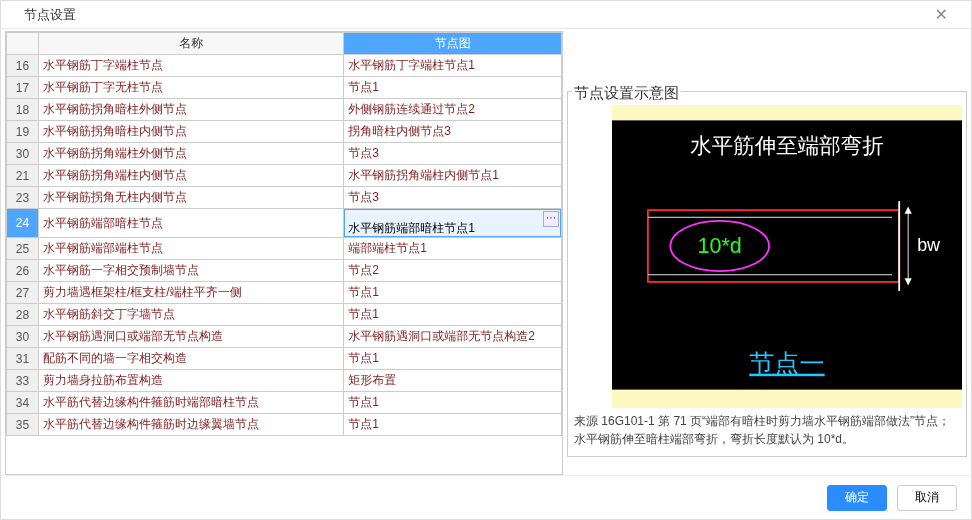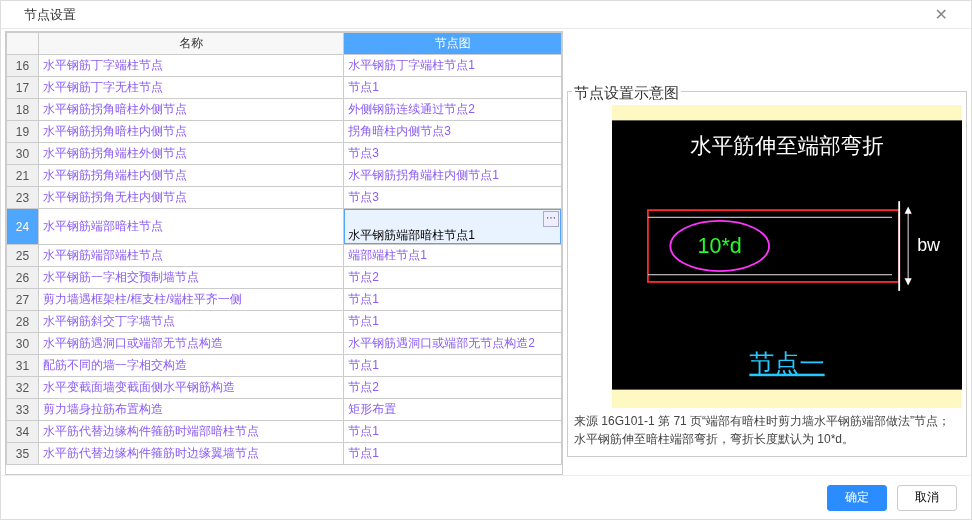--- a/index.html
+++ b/index.html
@@ -10,23 +10,23 @@
 .close-x { font-size: 16px; color: #888; cursor: pointer; }
 .body { flex: 1; display: flex; overflow: hidden; padding: 2px 4px 0 4px; gap: 4px; }
 .left { flex: 1; display: flex; flex-direction: column; overflow: hidden; }
 .table-wrap { flex: 1; overflow: auto; border: 1px solid #ccc; }
 table { border-collapse: collapse; width: 100%; table-layout: fixed; }
 th, td { border: 1px solid #ccc; padding: 2px 4px; height: 20px; font-weight: normal; text-align: left; white-space: nowrap; overflow: hidden; }
 th { background: #f7f7f7; text-align: center; }
 th.selcol { background: #4ea6ff; color: #fff; }
 .rownum { background: #f0f0f0; text-align: center; color: #555; width: 28px; }
 .rownum.sel { background: #4ea6ff; color: #fff; }
-td.link { color: #8b5cf6; }
+td.link { color: #7f1d1d; }
 td.editcell { padding: 0; position: relative; }
-.cell-input { width: 100%; height: 100%; border: 1px solid #4ea6ff; padding: 18px 18px 1px 3px; font-size: 12px; background: #e9f3ff; }
+.cell-input { width: 100%; height: 100%; border: 1px solid #4ea6ff; padding: 11px 18px 1px 3px; font-size: 12px; background: #e9f3ff; }
 .cell-btn { position: absolute; right: 2px; top: 2px; width: 16px; height: 16px; border: 1px solid #aac; background: #eef; font-size: 10px; line-height: 12px; text-align: center; cursor: pointer; }
 .right { width: 400px; display: flex; flex-direction: column; }
 .preview-box { border: 1px solid #ccc; margin-top: 60px; padding: 2px 4px 4px 4px; display: flex; flex-direction: column; }
 .preview-title { font-size: 15px; background: #fff; position: relative; top: -10px; width: fit-content; padding: 0 2px; margin-bottom: -8px; }
 .svg-wrap { background: #fef9c3; margin-left: 40px; }
 .source { font-size: 12px; color: #444; padding: 4px 2px; line-height: 1.5; }
 .footer { height: 44px; display: flex; align-items: center; justify-content: flex-end; gap: 10px; padding: 0 14px; border-top: 1px solid #eee; }
 .btn { min-width: 60px; height: 26px; border: 1px solid #ccc; background: #fff; border-radius: 3px; cursor: pointer; font-size: 12px; }
 .btn.primary { background: #2a8cff; border-color: #2a8cff; color: #fff; margin-left: 24px; }
 </style>
@@ -118,25 +118,20 @@
                 <td class="rownum">30</td>
                 <td class="link">水平钢筋遇洞口或端部无节点构造</td>
                 <td class="link">水平钢筋遇洞口或端部无节点构造2</td>
               </tr>
               <tr>
                 <td class="rownum">31</td>
                 <td class="link">配筋不同的墙一字相交构造</td>
                 <td class="link">节点1</td>
               </tr>
               <tr>
-                <td class="rownum">32</td>
-                <td class="link">水平变截面墙变截面侧水平钢筋构造</td>
-                <td class="link">节点2</td>
-              </tr>
-              <tr>
                 <td class="rownum">33</td>
                 <td class="link">剪力墙身拉筋布置构造</td>
                 <td class="link">矩形布置</td>
               </tr>
               <tr>
                 <td class="rownum">34</td>
                 <td class="link">水平筋代替边缘构件箍筋时端部暗柱节点</td>
                 <td class="link">节点1</td>
               </tr>
               <tr>

